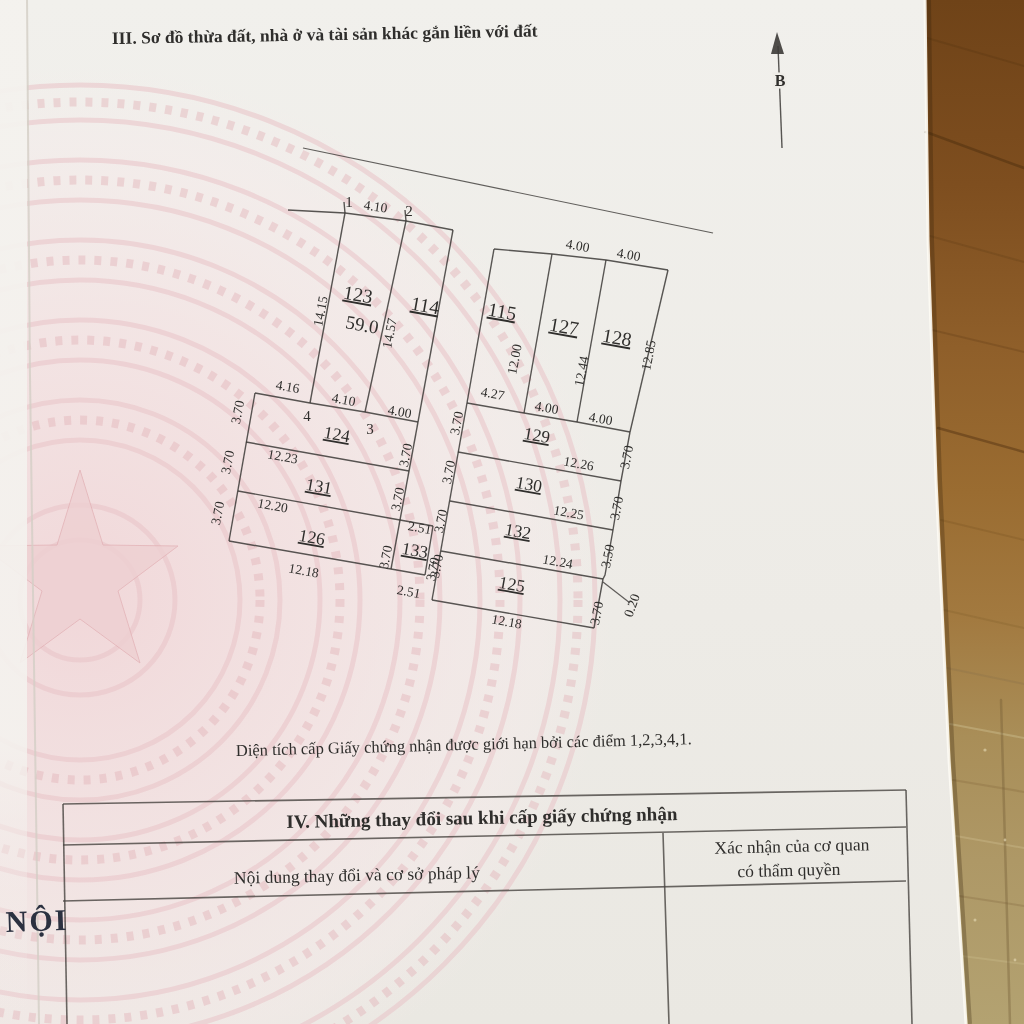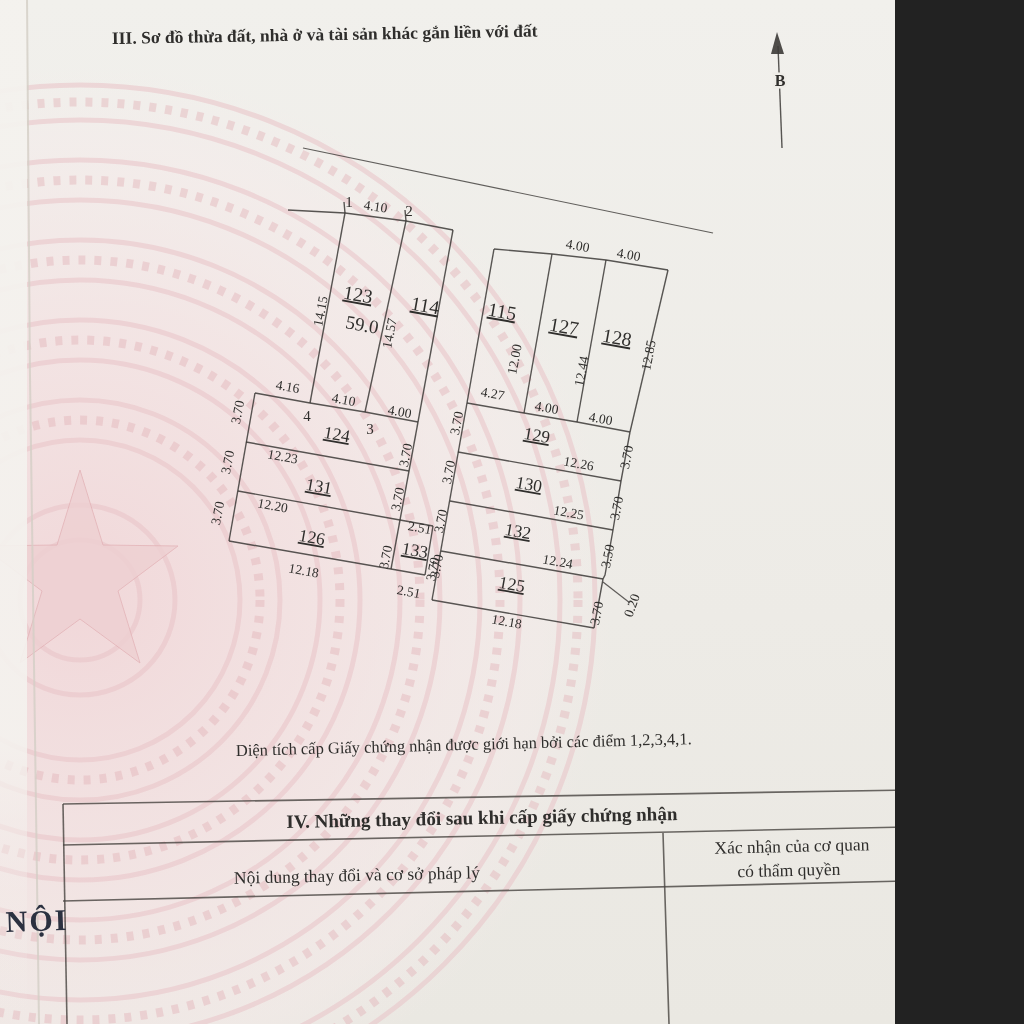--- a/index.html
+++ b/index.html
@@ -1,21 +1,21 @@
 <!DOCTYPE html>
 <html style="--paper: #eeece7; --ink: #2f2e2c; --line: #3c3a37; --emblem-pink: #eac4c9; --emblem-tint: #f5e4e5; --margin-navy: #2b3140; --wood-dark: #6f4318; --wood-mid: #99702f; --wood-light: #b3a271;"><head>
 <meta charset="utf-8">
 <style>
   :root{
     --paper:#eeece7; --ink:#2f2e2c; --line:#3c3a37;
     --emblem-pink:#eac4c9; --emblem-tint:#f5e4e5; --margin-navy:#2b3140;
     --wood-dark:#6f4318; --wood-mid:#99702f; --wood-light:#b3a271;
   }
   html,body{margin:0;padding:0;background:#222;}
-  .stage{position:relative;width:895px;height:1024px;overflow:hidden;background:var(--paper);
+  .stage{position:relative;width:1024px;height:1024px;overflow:hidden;background:var(--paper);
          font-family:"Liberation Serif", "DejaVu Serif", serif;}
   svg{position:absolute;left:0;top:0;}
   text{fill:var(--ink);font-family:"Liberation Serif","DejaVu Serif",serif;}
   .ln{stroke:var(--line);stroke-width:1.4;fill:none;opacity:.85;}
   .lnthin{stroke:var(--line);stroke-width:1.2;fill:none;opacity:.8;}
   .tbl{stroke:#474440;stroke-width:1.6;fill:none;opacity:.8;}
   .t-dim{font-size:13.5px;text-anchor:middle;}
   .t-pt{font-size:15px;text-anchor:middle;}
   .t-plot{font-size:17.5px;text-anchor:middle;text-decoration:underline;}
   .t-plotL{font-size:19.5px;text-anchor:middle;text-decoration:underline;}

